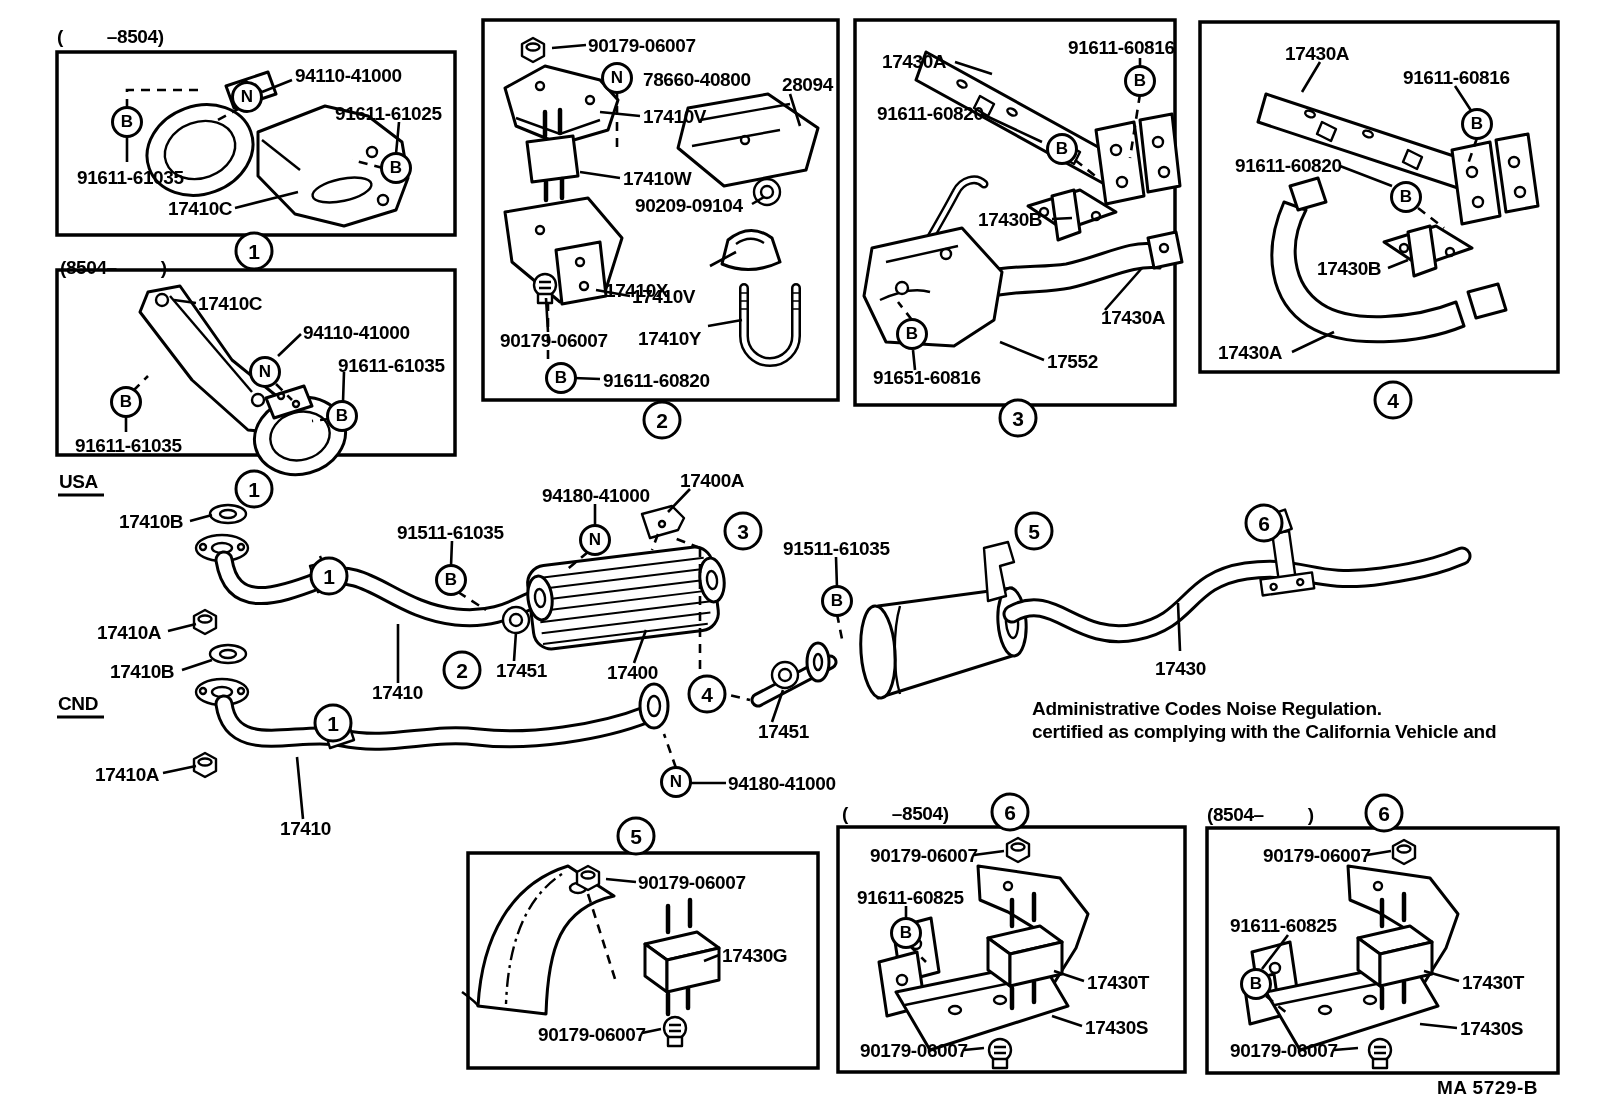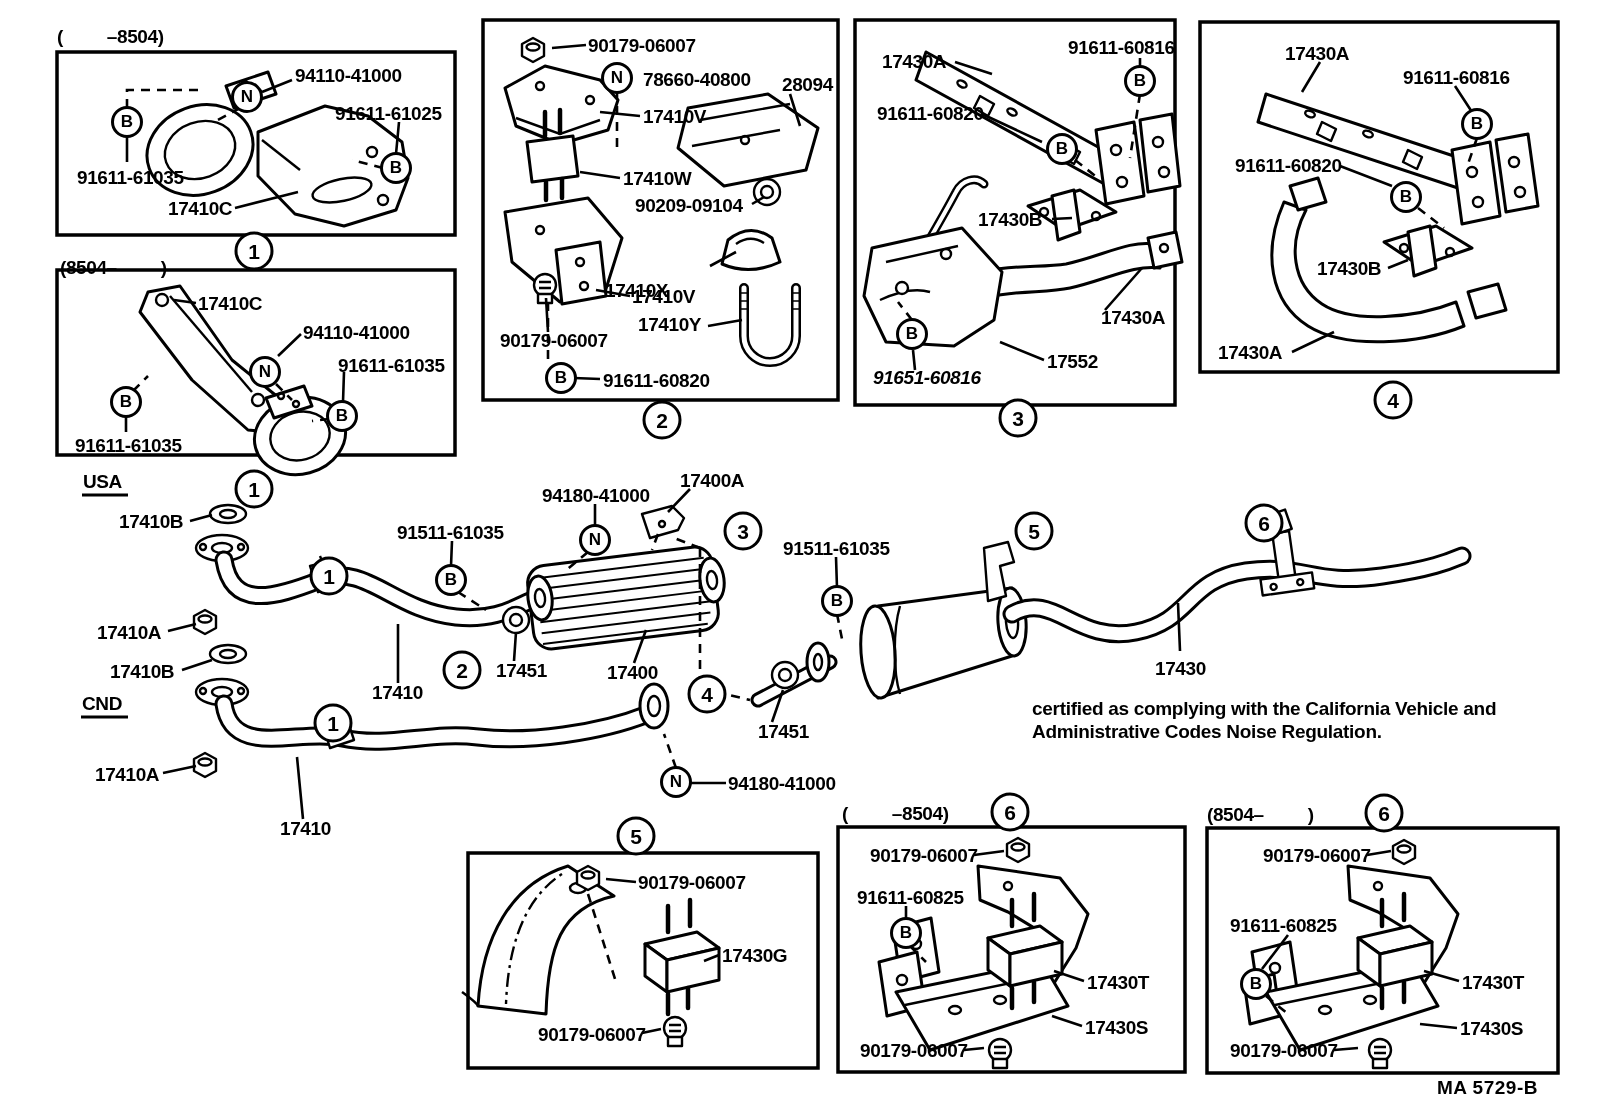--- a/index.html
+++ b/index.html
@@ -13,21 +13,21 @@
   .ld{fill:none;stroke:#000;stroke-width:2.6;}
   .dash{fill:none;stroke:#000;stroke-width:2.6;stroke-dasharray:9 7;}
   .pipe-o{fill:none;stroke:#000;stroke-width:19;stroke-linecap:round;}
   .pipe-i{fill:none;stroke:#fff;stroke-width:13;stroke-linecap:round;}
   .rod-o{fill:none;stroke:#000;stroke-width:9;stroke-linecap:round;}
   .rod-i{fill:none;stroke:#fff;stroke-width:4;stroke-linecap:round;}
   .stud{fill:none;stroke:#000;stroke-width:4.5;stroke-linecap:round;}
   .overlay{position:absolute;left:0;top:0;width:100%;height:100%;}
   .plabel{position:absolute;transform:translate(0,-50%);font-weight:700;font-size:19px;
           letter-spacing:-0.4px;white-space:pre;line-height:1;}
-  .plabel.u{border-bottom:3px solid #000;padding:0 6px 3px 1px;margin-left:24px;}
+  .plabel.u{border-bottom:3px solid #000;padding:0 6px 3px 1px;}
   .callout{position:absolute;width:33px;height:33px;border:3px solid #000;border-radius:50%;
            background:#fff;display:flex;align-items:center;justify-content:center;
            font-weight:700;font-size:21px;transform:translate(-50%,-50%);}
   .fastener{position:absolute;width:26px;height:26px;border:3px solid #000;border-radius:50%;
            background:#fff;display:flex;align-items:center;justify-content:center;
            font-weight:700;font-size:17px;transform:translate(-50%,-50%);}
   .cert{position:absolute;left:1032px;top:697px;font-weight:700;font-size:19px;
         letter-spacing:-0.3px;line-height:23px;}
   .footer-code{position:absolute;left:1437px;top:1077px;font-weight:700;font-size:19px;letter-spacing:0.5px;}
 </style>
@@ -325,30 +325,30 @@
       <div class="plabel" style="left: 75px; top: 445px;">91611-61035</div>
       <div class="plabel u" style="left: 58px; top: 484px;">USA</div>
       <div class="plabel" style="left: 588px; top: 45px;">90179-06007</div>
       <div class="plabel" style="left: 643px; top: 79px;">78660-40800</div>
       <div class="plabel" style="left: 782px; top: 84px;">28094</div>
       <div class="plabel" style="left: 643px; top: 116px;">17410V</div>
       <div class="plabel" style="left: 623px; top: 178px;">17410W</div>
       <div class="plabel" style="left: 635px; top: 205px;">90209-09104</div>
       <div class="plabel" style="left: 605px; top: 266px; margin-top: 24px;">17410X</div>
       <div class="plabel" style="left: 632px; top: 296px;">17410V</div>
-      <div class="plabel" style="left: 638px; top: 324px;">17410Y</div>
+      <div class="plabel" style="left: 638px; top: 338px;">17410Y</div>
       <div class="plabel" style="left: 500px; top: 340px;">90179-06007</div>
       <div class="plabel" style="left: 603px; top: 380px;">91611-60820</div>
       <div class="plabel" style="left: 882px; top: 61px;">17430A</div>
       <div class="plabel" style="left: 1068px; top: 47px;">91611-60816</div>
       <div class="plabel" style="left: 877px; top: 113px;">91611-60820</div>
       <div class="plabel" style="left: 978px; top: 219px;">17430B</div>
       <div class="plabel" style="left: 1101px; top: 317px;">17430A</div>
       <div class="plabel" style="left: 1047px; top: 361px;">17552</div>
-      <div class="plabel" style="left: 873px; top: 377px; font-style: italic;">91651-60816</div>
+      <div class="plabel" style="left: 873px; top: 377px;">91651-60816</div>
       <div class="plabel" style="left: 1285px; top: 53px;">17430A</div>
       <div class="plabel" style="left: 1403px; top: 77px;">91611-60816</div>
       <div class="plabel" style="left: 1235px; top: 165px;">91611-60820</div>
       <div class="plabel" style="left: 1317px; top: 268px;">17430B</div>
       <div class="plabel" style="left: 1218px; top: 352px;">17430A</div>
       <div class="plabel" style="left: 119px; top: 521px;">17410B</div>
       <div class="plabel" style="left: 397px; top: 532px;">91511-61035</div>
       <div class="plabel" style="left: 97px; top: 632px;">17410A</div>
       <div class="plabel" style="left: 110px; top: 671px;">17410B</div>
       <div class="plabel u" style="left: 57px; top: 706px;">CND</div>
@@ -408,18 +408,18 @@
       <div class="fastener" style="left: 1406px; top: 197px;">B</div>
       <div class="fastener" style="left: 451px; top: 580px;">B</div>
       <div class="fastener" style="left: 595px; top: 540px;">N</div>
       <div class="fastener" style="left: 837px; top: 601px;">B</div>
       <div class="fastener" style="left: 676px; top: 782px;">N</div>
       <div class="fastener" style="left: 906px; top: 933px;">B</div>
       <div class="fastener" style="left: 1256px; top: 984px;">B</div>
     </div>
 
   <div class="cert">
+    <div>Administrative Codes Noise Regulation.</div>
     <div>certified as complying with the California Vehicle and</div>
-    <div>Administrative Codes Noise Regulation.</div>
   </div>
 
   <div class="footer-code">MA 5729-B</div>
 </div>
 
 </body></html>

